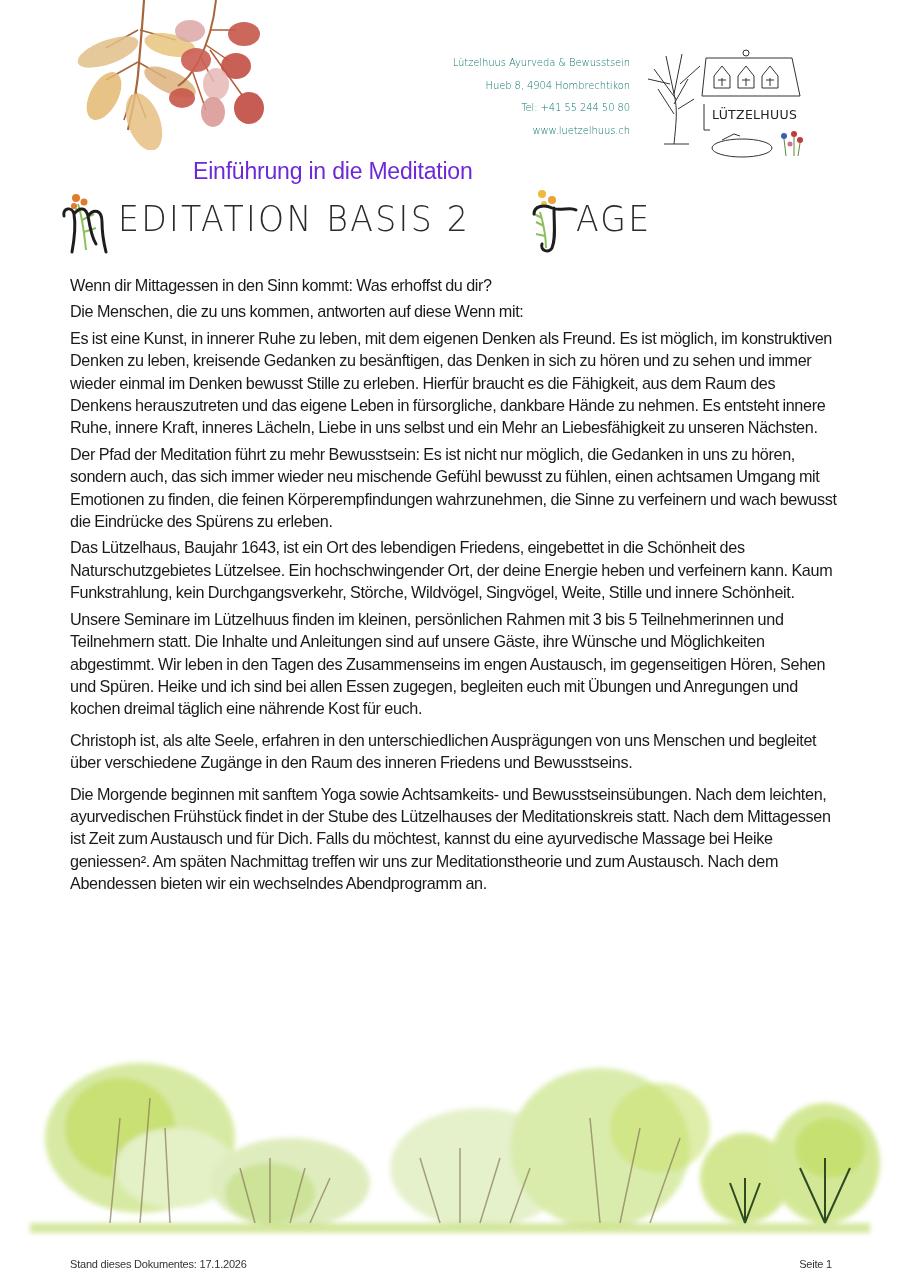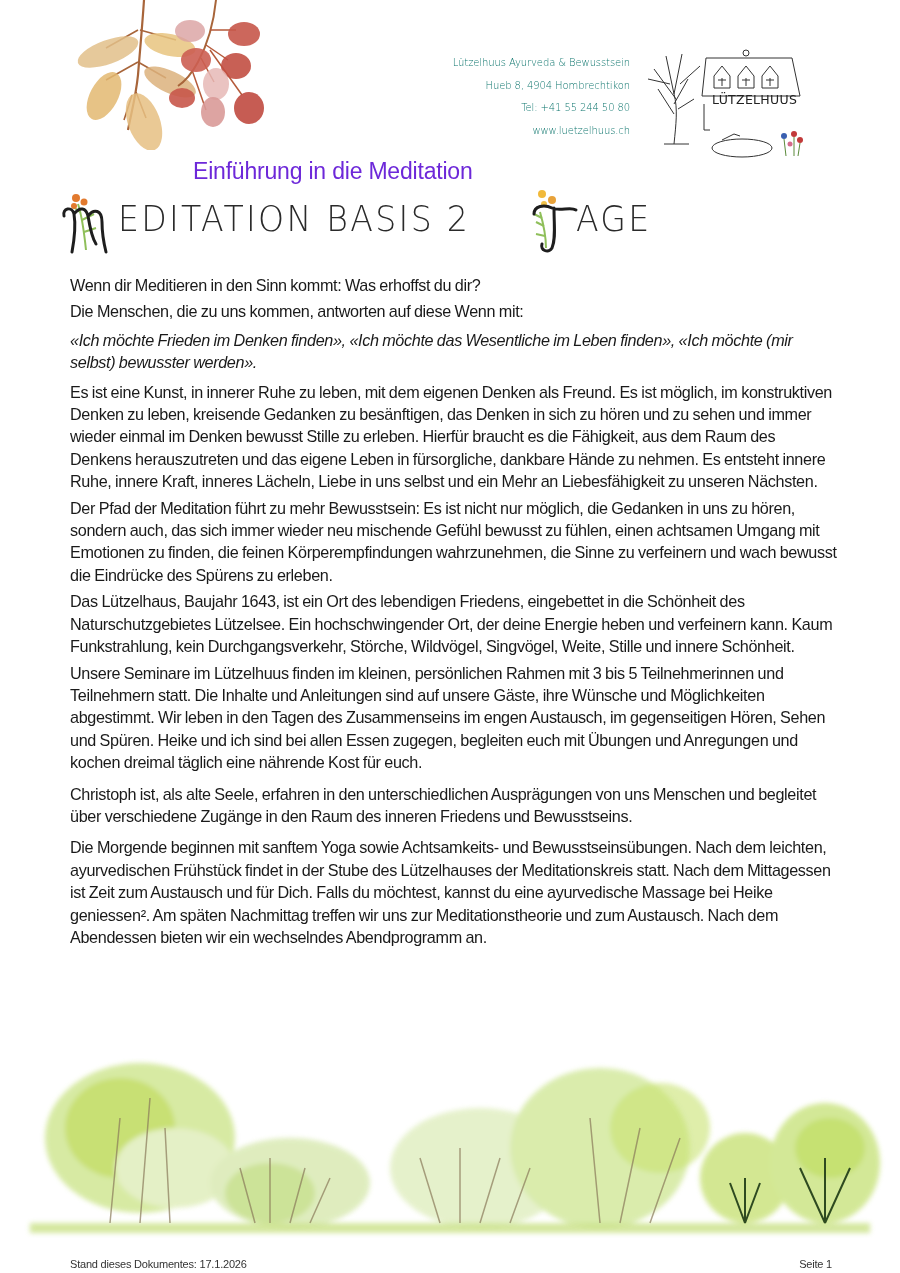--- a/index.html
+++ b/index.html
@@ -4,21 +4,21 @@
 <style>
   * { margin: 0; padding: 0; box-sizing: border-box; }
   html, body { width: 900px; height: 1273px; background: #ffffff; overflow: hidden; }
   body { position: relative; font-family: "Liberation Sans", "DejaVu Sans", sans-serif; color: #1c1c1c; }
 
   .leaves { position: absolute; left: 66px; top: 0; width: 200px; height: 150px; }
   .contact { position: absolute; right: 270px; top: 52px; text-align: right;
     font-family: "DejaVu Sans", sans-serif; font-weight: 300; font-size: 10px; line-height: 22.5px; color: #0f766e; letter-spacing: -0.1px; }
   .contact div { white-space: nowrap; }
   .logo { position: absolute; left: 644px; top: 44px; width: 172px; height: 116px; }
-  .logo-word { position: absolute; left: 712px; top: 92px; font-family: "DejaVu Sans", sans-serif; font-size: 12.5px; letter-spacing: 0.3px; color: #222; }
+  .logo-word { position: absolute; left: 712px; top: 107px; font-family: "DejaVu Sans", sans-serif; font-size: 12.5px; letter-spacing: 0.3px; color: #222; }
 
   .subtitle { position: absolute; left: 193px; top: 158px; font-family: "Liberation Sans", sans-serif; font-size: 23px; color: #6d28d9; letter-spacing: -0.2px; }
   .title-wrap { position: absolute; left: 60px; top: 186px; width: 600px; height: 70px; }
   .title-text { position: absolute; left: 58px; top: 12px; font-family: "DejaVu Sans", sans-serif; font-weight: 300; font-size: 36px; letter-spacing: 2.5px; color: #2a2a2a; white-space: nowrap; transform: scaleX(0.92); transform-origin: left; }
   .title-text .gap { display: inline-block; width: 30px; }
 
   .body { position: absolute; left: 70px; top: 274px; width: 770px; font-family: "Liberation Sans", sans-serif; font-size: 16.2px; line-height: 22.4px; color: #1a1a1a; letter-spacing: -0.35px; word-spacing: -0.5px; }
   .body p { margin-bottom: 4px; }
   .body .q { font-style: italic; margin-top: 6px; margin-bottom: 7px; }
   .body .tight { margin-bottom: 0; }
@@ -99,23 +99,22 @@
     <path d="M14 40 L6 36 M15 50 L6 48 M12 32 L4 28" stroke="#8fbf5a" stroke-width="2"></path>
     <circle cx="12" cy="8" r="4" fill="#f1b93a"></circle>
     <circle cx="22" cy="14" r="4" fill="#e8a23a"></circle>
     <circle cx="14" cy="18" r="3" fill="#f1c24a"></circle>
     <path d="M4 28 C4 20 14 18 22 22 C30 26 40 20 46 24 M24 22 C24 40 26 52 22 62 C18 68 10 64 12 58" stroke="#1e1e1e" stroke-width="3" fill="none" stroke-linecap="round"></path>
   </svg>
   <div style="position:absolute;left:516px;top:12px;font-family:'DejaVu Sans',sans-serif;font-weight:300;font-size:36px;letter-spacing:2.5px;color:#2a2a2a;transform:scaleX(0.92);transform-origin:left;">AGE</div>
 </div>
 
 <div class="body">
-  <p class="tight">Wenn dir Meditieren in den Sinn kommt: Was erhoffst du dir?</p>
+  <p class="tight">Wenn dir Mittagessen in den Sinn kommt: Was erhoffst du dir?</p>
   <p style="margin-top:4px;">Die Menschen, die zu uns kommen, antworten auf diese Wenn mit:</p>
-  <p class="q">«Ich möchte Frieden im Denken finden», «Ich möchte das Wesentliche im Leben finden», «Ich möchte (mir selbst) bewusster werden».</p>
   <p>Es ist eine Kunst, in innerer Ruhe zu leben, mit dem eigenen Denken als Freund. Es ist möglich, im konstruktiven Denken zu leben, kreisende Gedanken zu besänftigen, das Denken in sich zu hören und zu sehen und immer wieder einmal im Denken bewusst Stille zu erleben. Hierfür braucht es die Fähigkeit, aus dem Raum des Denkens herauszutreten und das eigene Leben in fürsorgliche, dankbare Hände zu nehmen. Es entsteht innere Ruhe, innere Kraft, inneres Lächeln, Liebe in uns selbst und ein Mehr an Liebesfähigkeit zu unseren Nächsten.</p>
   <p>Der Pfad der Meditation führt zu mehr Bewusstsein: Es ist nicht nur möglich, die Gedanken in uns zu hören, sondern auch, das sich immer wieder neu mischende Gefühl bewusst zu fühlen, einen achtsamen Umgang mit Emotionen zu finden, die feinen Körperempfindungen wahrzunehmen, die Sinne zu verfeinern und wach bewusst die Eindrücke des Spürens zu erleben.</p>
   <p>Das Lützelhaus, Baujahr 1643, ist ein Ort des lebendigen Friedens, eingebettet in die Schönheit des Naturschutzgebietes Lützelsee. Ein hochschwingender Ort, der deine Energie heben und verfeinern kann. Kaum Funkstrahlung, kein Durchgangsverkehr, Störche, Wildvögel, Singvögel, Weite, Stille und innere Schönheit.</p>
   <p>Unsere Seminare im Lützelhuus finden im kleinen, persönlichen Rahmen mit 3 bis 5 Teilnehmerin­nen und Teilnehmern statt. Die Inhalte und Anleitungen sind auf unsere Gäste, ihre Wünsche und Möglichkeiten abgestimmt. Wir leben in den Tagen des Zusammenseins im engen Austausch, im gegenseitigen Hören, Sehen und Spüren. Heike und ich sind bei allen Essen zugegen, begleiten euch mit Übungen und Anregungen und kochen dreimal täglich eine nährende Kost für euch.</p>
   <p class="gapbig">Christoph ist, als alte Seele, erfahren in den unterschiedlichen Ausprägungen von uns Menschen und begleitet über verschiedene Zugänge in den Raum des inneren Friedens und Bewusstseins.</p>
   <p class="gapbig">Die Morgende beginnen mit sanftem Yoga sowie Achtsamkeits- und Bewusstseinsübungen. Nach dem leichten, ayurvedischen Frühstück findet in der Stube des Lützelhauses der Meditationskreis statt. Nach dem Mittagessen ist Zeit zum Austausch und für Dich. Falls du möchtest, kannst du eine ayurvedische Massage bei Heike geniessen². Am späten Nachmittag treffen wir uns zur Meditationstheorie und zum Austausch. Nach dem Abendessen bieten wir ein wechselndes Abendprogramm an.</p>
 </div>
 
 <svg class="trees" viewBox="0 0 900 180">
   <defs>

